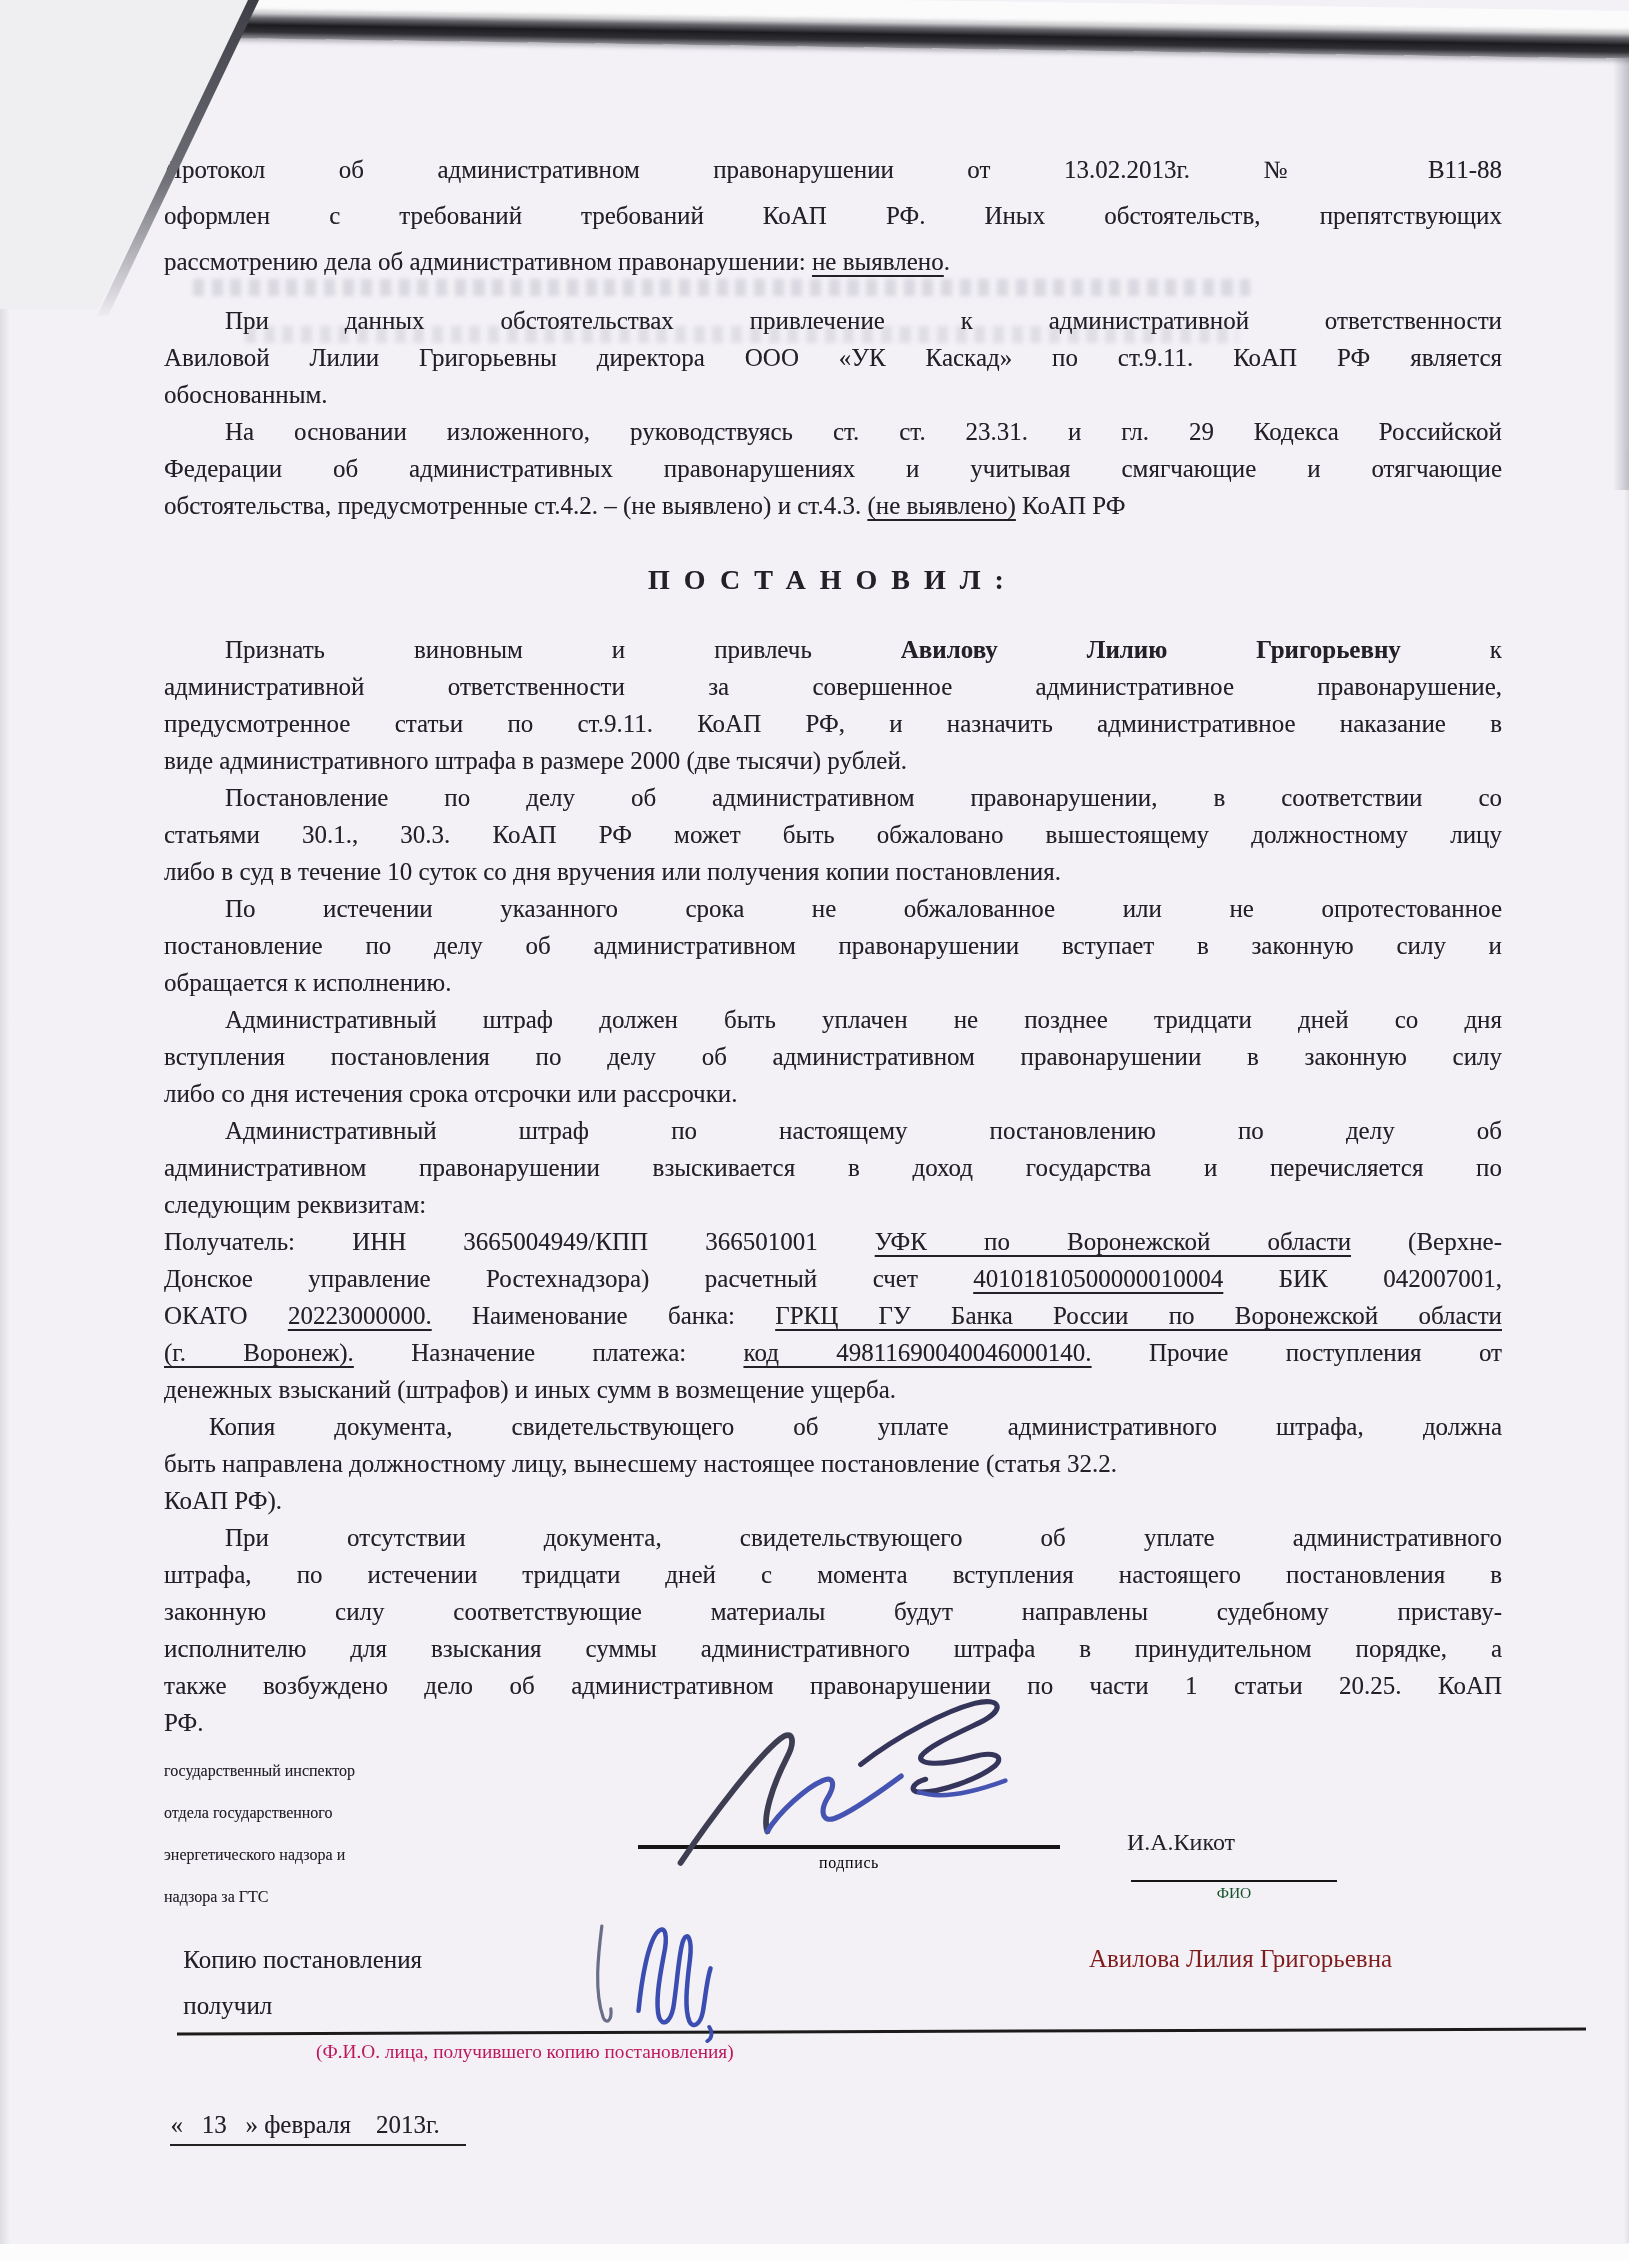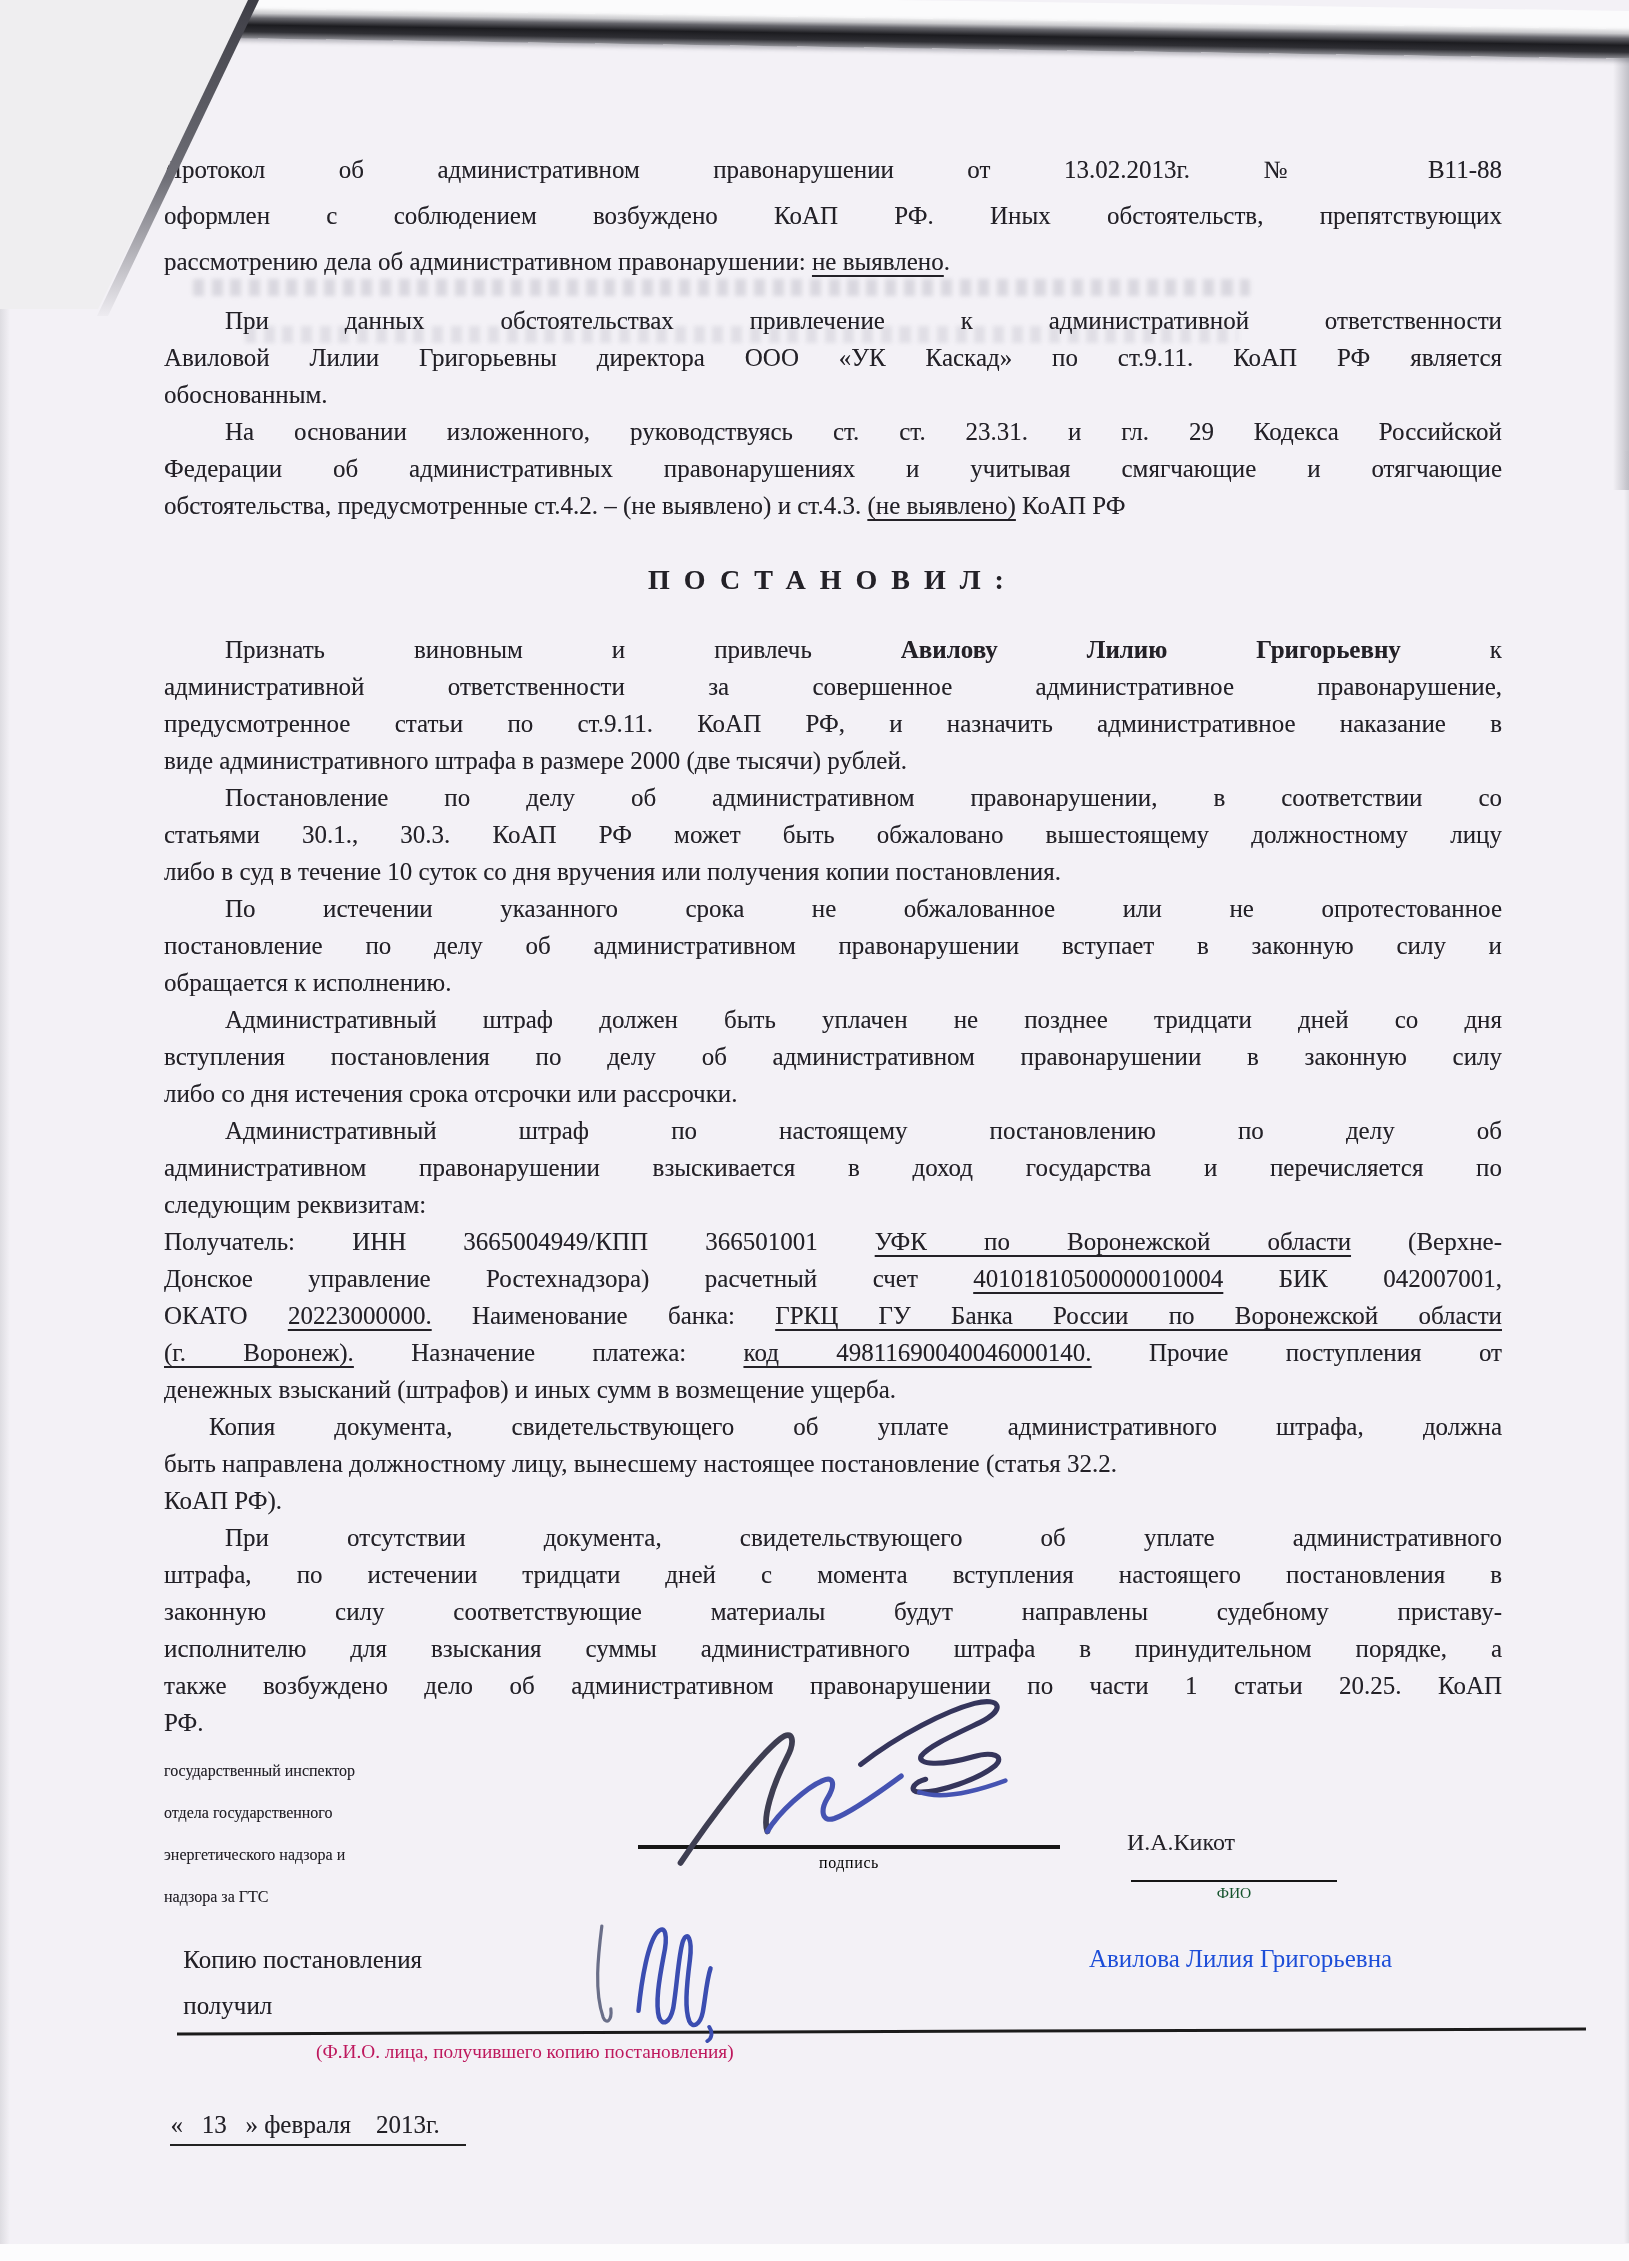--- a/index.html
+++ b/index.html
@@ -61,21 +61,21 @@
     font-size:16px;letter-spacing:0.6px;color:#000000;}
   #inspector-name{position:absolute;left:914px;top:79px;width:206px;text-align:center;font-size:24px;}
   #rule-name{left:967px;top:130px;width:206px;height:1.9px;}
   #caption-name{position:absolute;left:967px;top:134px;width:206px;text-align:center;
     font-size:15.5px;color:#14532d;}
   .sig-svg{position:absolute;z-index:5;}
   #sig1{left:500px;top:-64px;}
   
   .receipt{position:relative;height:142px;margin-top:32px;}
   .rcpt-label{font-size:25px;line-height:46px;margin-left:19.3px;text-shadow:0 0 0.6px rgba(50,48,60,.35);}
-  #recipient-name{position:absolute;left:925px;top:8.4px;font-size:25px;color:#1d4ed8;}
+  #recipient-name{position:absolute;left:925px;top:8.4px;font-size:25px;color:#7f1d1d;}
   #rule-receipt{left:13px;top:93px;width:1409px;height:3.2px;transform:rotate(-0.2deg);background:#1b1b1b;}
   #caption-receipt{position:absolute;left:152px;top:104px;font-size:19.3px;color:#be185d;}
   #sig2{left:413px;top:-29px;}
   
   .date-line{display:inline-block;margin:32px 0 0 6.4px;font-size:25px;white-space:pre;
     border-bottom:2.6px solid #222;padding:0 26px 5.2px 0;text-shadow:0 0 0.6px rgba(50,48,60,.35);}
 </style>
 </head>
 <body>
 
@@ -90,21 +90,21 @@
   <div class="right-strip-long"></div>
   <div class="bottom-strip"></div>
   <div class="ghost" id="ghost1"></div>
   <div class="ghost" id="ghost2"></div>
 
   <div class="content">
 
     
     <div id="body-lines">
         <div class="line lh72"><span>Протокол об административном правонарушении от 13.02.2013г. № В11-88</span></div>
-        <div class="line lh72"><span>оформлен с соблюдением возбуждено КоАП РФ. Иных обстоятельств, препятствующих</span></div>
+        <div class="line lh72"><span>оформлен с требований требований КоАП РФ. Иных обстоятельств, препятствующих</span></div>
         <div class="line lh72 end"><span>рассмотрению дела об административном правонарушении: </span><span class="u">не выявлено</span><span>.</span></div>
         <div class="line ind gap1"><span>При данных обстоятельствах привлечение к административной ответственности</span></div>
         <div class="line"><span>Авиловой Лилии Григорьевны директора ООО «УК Каскад» по ст.9.11. КоАП РФ является</span></div>
         <div class="line end"><span>обоснованным.</span></div>
         <div class="line ind"><span>На основании изложенного, руководствуясь ст. ст. 23.31. и гл. 29 Кодекса Российской</span></div>
         <div class="line"><span>Федерации об административных правонарушениях и учитывая смягчающие и отягчающие</span></div>
         <div class="line end"><span>обстоятельства, предусмотренные ст.4.2. – (не выявлено) и ст.4.3. </span><span class="u">(не выявлено)</span><span> КоАП РФ</span></div>
         <div class="line h"><span>ПОСТАНОВИЛ:</span></div>
         <div class="line ind"><span>Признать виновным и привлечь </span><span class="b">Авилову Лилию Григорьевну</span><span> к</span></div>
         <div class="line"><span>административной ответственности за совершенное административное правонарушение,</span></div>

